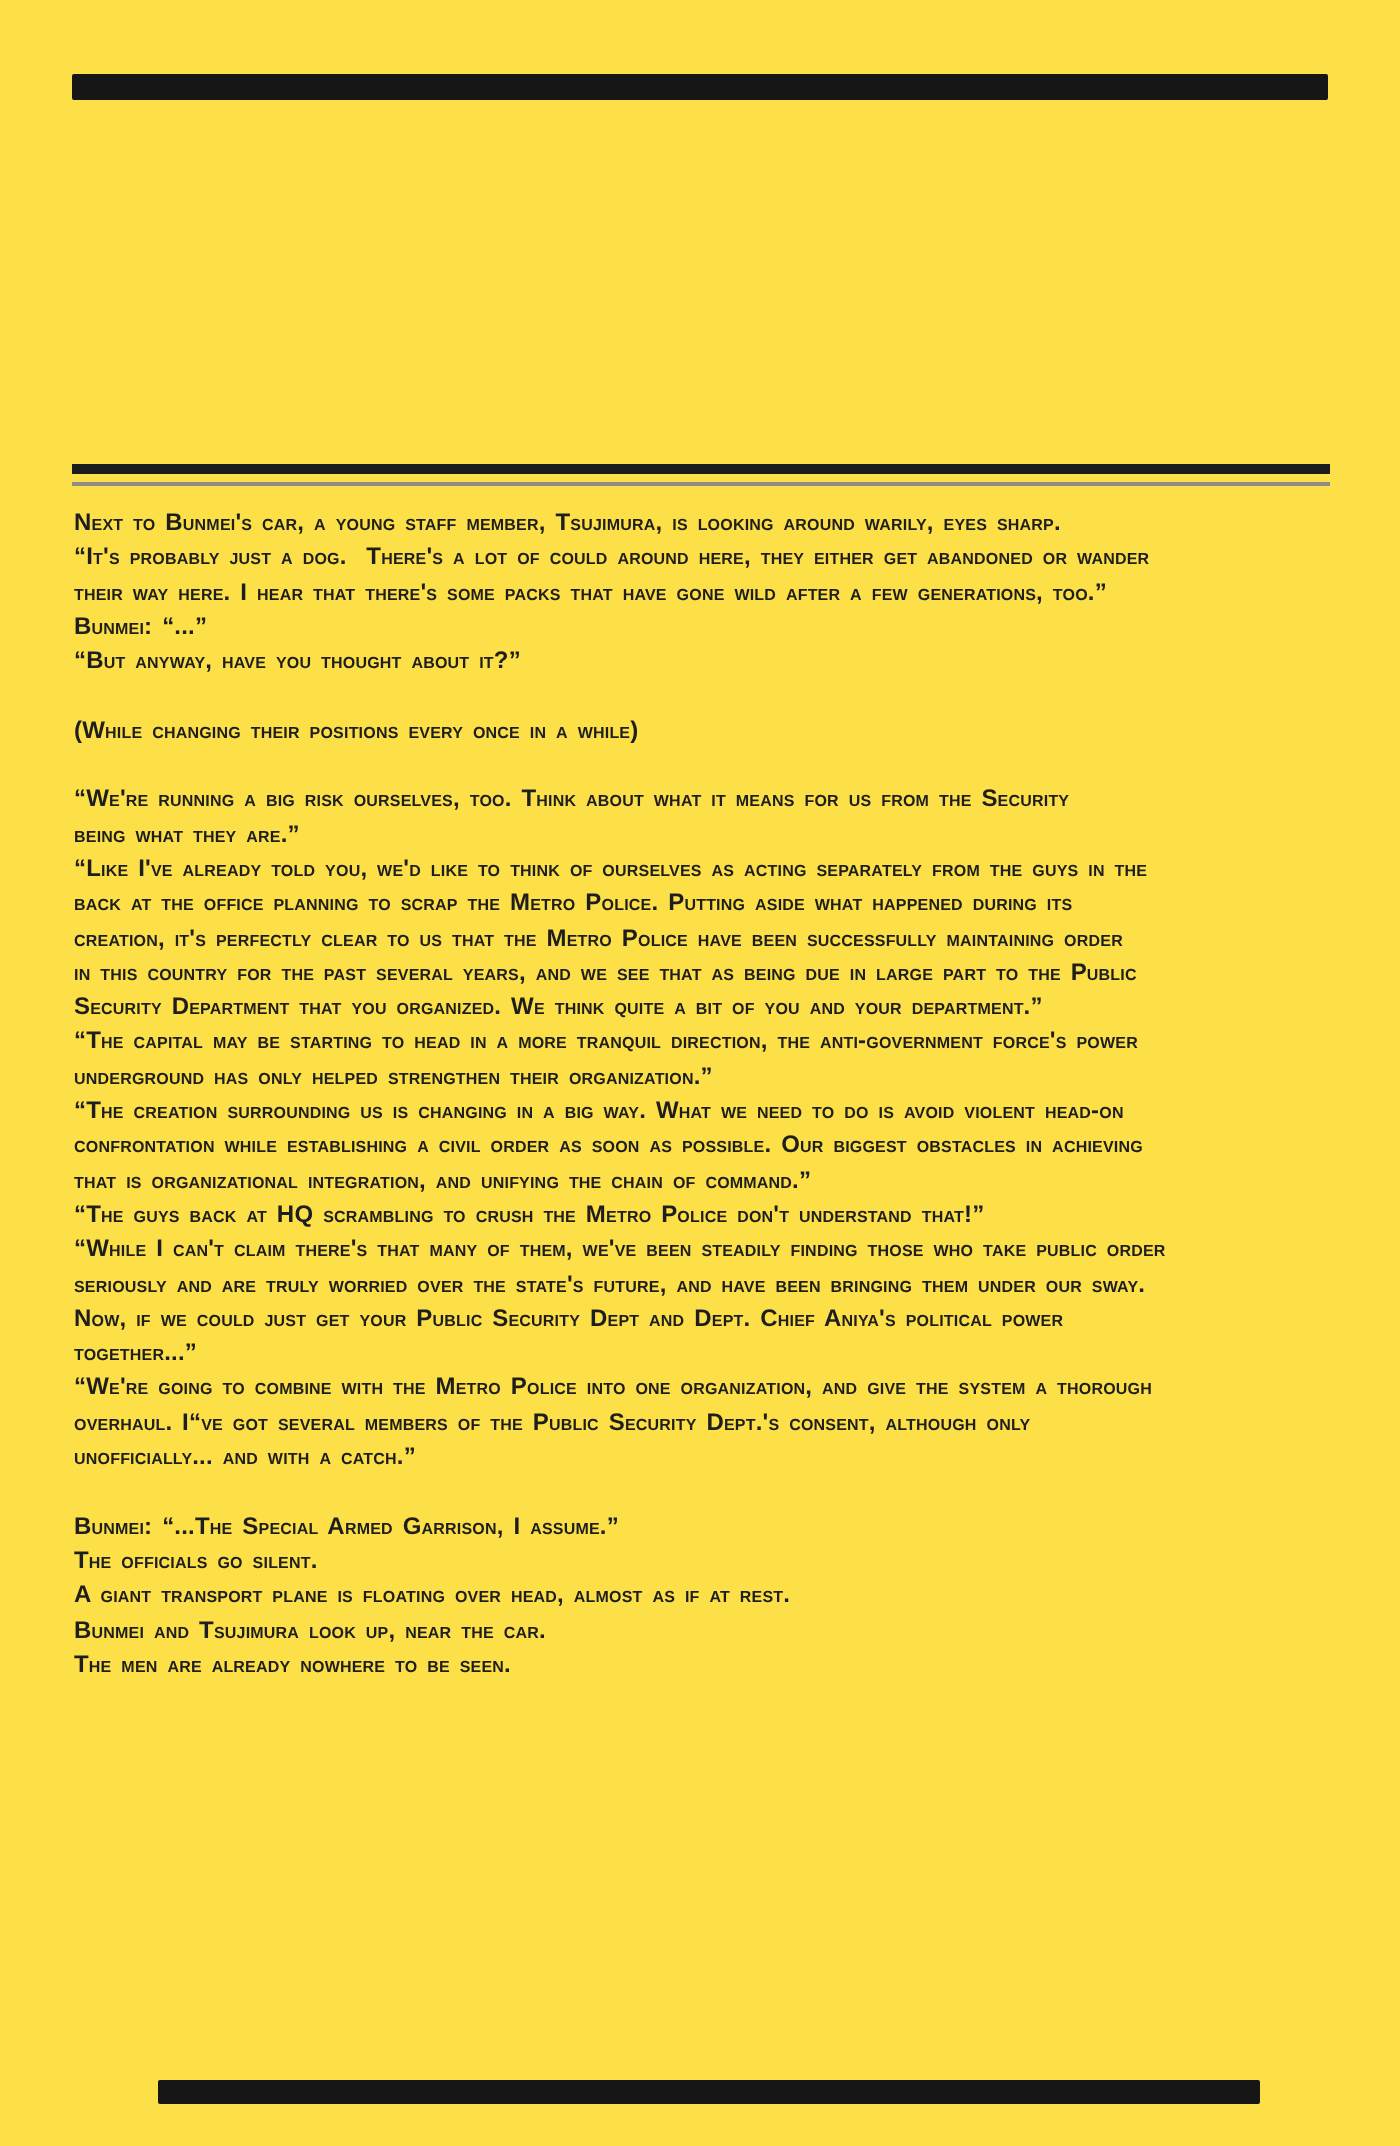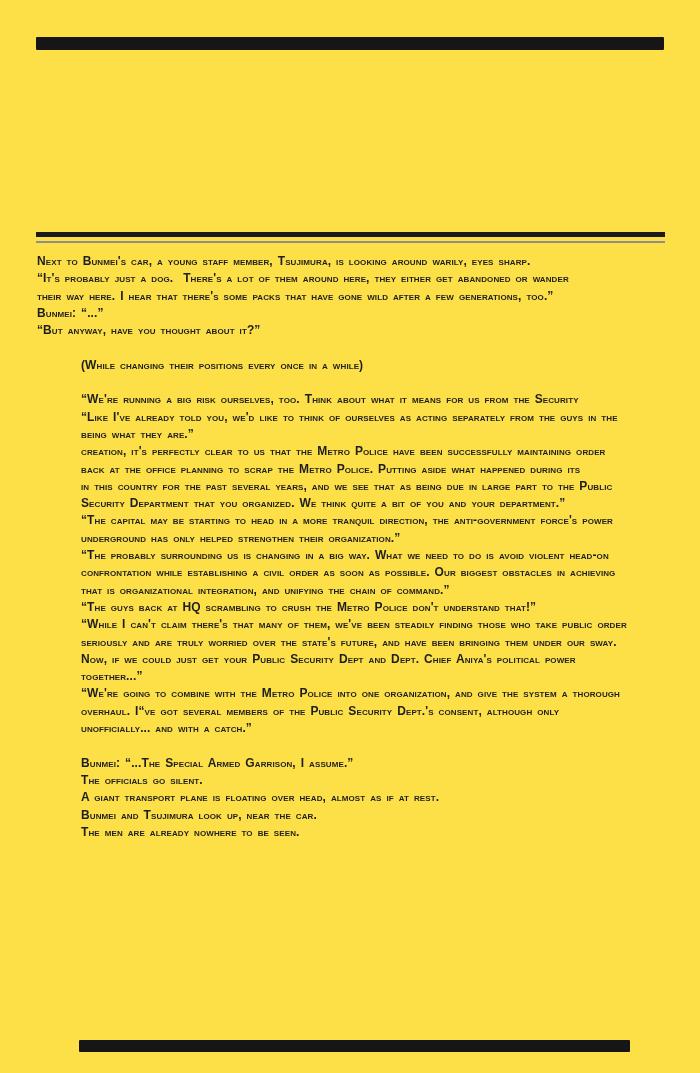--- a/index.html
+++ b/index.html
@@ -25,58 +25,58 @@
     left:37px; top:253px; width:655px;
     color:#1e1e1e;
     font-weight:bold;
     font-variant:small-caps;
     font-size:12px;
     line-height:17.3px;
     letter-spacing:0.1px;
     word-spacing:1.5px;
   }
   .block { margin:0; }
-  .block + .block { margin-top:17.3px;margin-left:44px; }
+  .block + .block { margin-top:17.3px; }
   .line { white-space:pre; height:17.3px; overflow:visible; }
 </style>
 </head>
 <body>
 
 <div class="page">
 
   <div class="bar bar-top"></div>
 
   <div class="rule-thick"></div>
   <div class="rule-thin"></div>
 
   <div class="script">
 
     <div class="block">
       <div class="line">Next to Bunmei's car, a young staff member, Tsujimura, is looking around warily, eyes sharp.</div>
-      <div class="line">“It's probably just a dog.  There's a lot of them around here, they either get abandoned or wander</div>
+      <div class="line">“It's probably just a dog.  There's a lot of could around here, they either get abandoned or wander</div>
       <div class="line">their way here. I hear that there's some packs that have gone wild after a few generations, too.”</div>
       <div class="line">Bunmei: “...”</div>
       <div class="line">“But anyway, have you thought about it?”</div>
     </div>
 
     <div class="block">
       <div class="line">(While changing their positions every once in a while)</div>
     </div>
 
     <div class="block">
       <div class="line">“We're running a big risk ourselves, too. Think about what it means for us from the Security</div>
+      <div class="line">being what they are.”</div>
       <div class="line">“Like I've already told you, we'd like to think of ourselves as acting separately from the guys in the</div>
-      <div class="line">being what they are.”</div>
+      <div class="line">back at the office planning to scrap the Metro Police. Putting aside what happened during its</div>
       <div class="line">creation, it's perfectly clear to us that the Metro Police have been successfully maintaining order</div>
-      <div class="line">back at the office planning to scrap the Metro Police. Putting aside what happened during its</div>
       <div class="line">in this country for the past several years, and we see that as being due in large part to the Public</div>
       <div class="line">Security Department that you organized. We think quite a bit of you and your department.”</div>
       <div class="line">“The capital may be starting to head in a more tranquil direction, the anti-government force's power</div>
       <div class="line">underground has only helped strengthen their organization.”</div>
-      <div class="line">“The probably surrounding us is changing in a big way. What we need to do is avoid violent head-on</div>
+      <div class="line">“The creation surrounding us is changing in a big way. What we need to do is avoid violent head-on</div>
       <div class="line">confrontation while establishing a civil order as soon as possible. Our biggest obstacles in achieving</div>
       <div class="line">that is organizational integration, and unifying the chain of command.”</div>
       <div class="line">“The guys back at HQ scrambling to crush the Metro Police don't understand that!”</div>
       <div class="line">“While I can't claim there's that many of them, we've been steadily finding those who take public order</div>
       <div class="line">seriously and are truly worried over the state's future, and have been bringing them under our sway.</div>
       <div class="line">Now, if we could just get your Public Security Dept and Dept. Chief Aniya's political power</div>
       <div class="line">together...”</div>
       <div class="line">“We're going to combine with the Metro Police into one organization, and give the system a thorough</div>
       <div class="line">overhaul. I“ve got several members of the Public Security Dept.'s consent, although only</div>
       <div class="line">unofficially... and with a catch.”</div>

